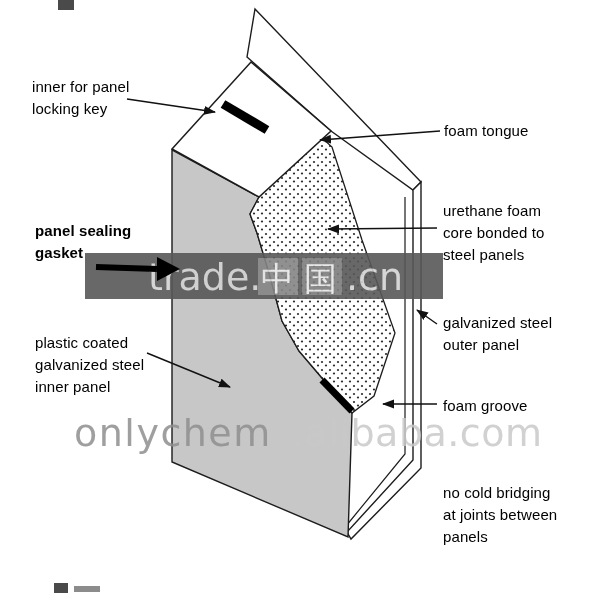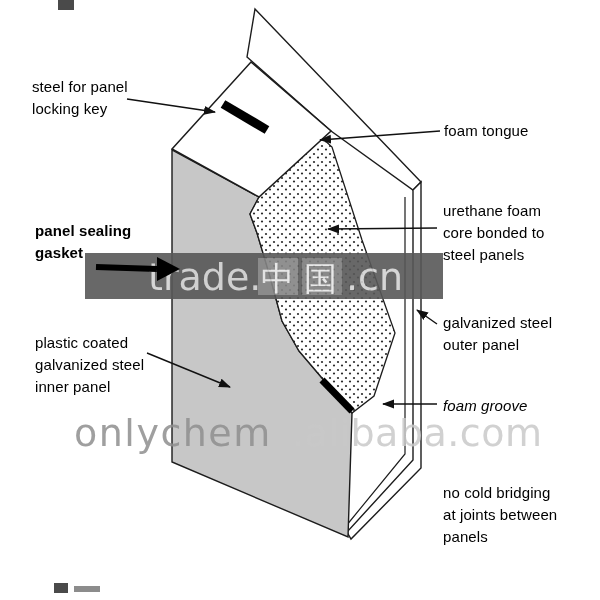--- a/index.html
+++ b/index.html
@@ -70,38 +70,38 @@
     <g opacity="0.85">
       <text x="74" y="446" font-size="38" fill="#8f8f8f" letter-spacing="1.5" class="wm-band-text">onlychem</text>
       <text x="292" y="446" font-size="38" fill="#c9c9c9" letter-spacing="0.5" class="wm-band-text">.alibaba.com</text>
     </g>
 
     <rect x="58" y="0" width="16" height="10" fill="#4a4a4a"></rect>
     <rect x="54" y="583" width="14" height="10" fill="#4a4a4a"></rect>
     <rect x="74" y="586" width="26" height="6" fill="#8c8c8c"></rect>
   </svg>
 
-  <div class="label" style="left:32px;  top:76px;">steel for panel
+  <div class="label" style="left:32px;  top:76px;">inner for panel
 locking key</div>
 
   <div class="label" style="left:35px;  top:220px;font-weight:bold;">panel sealing
 gasket</div>
 
   <div class="label" style="left:35px;  top:332px;">plastic coated
 galvanized steel
 inner panel</div>
 
   <div class="label" style="left:443px; top:200px;">urethane foam
 core bonded to
 steel panels</div>
 
   <div class="label" style="left:444px; top:120px;">foam tongue</div>
 
   <div class="label" style="left:443px; top:312px;">galvanized steel
 outer panel</div>
 
-  <div class="label" style="left:443px; top:395px;font-style:italic;">foam groove</div>
+  <div class="label" style="left:443px; top:395px;">foam groove</div>
 
   <div class="label" style="left:443px; top:482px;">no cold bridging
 at joints between
 panels</div>
 
 </div>
 
 </body></html>

